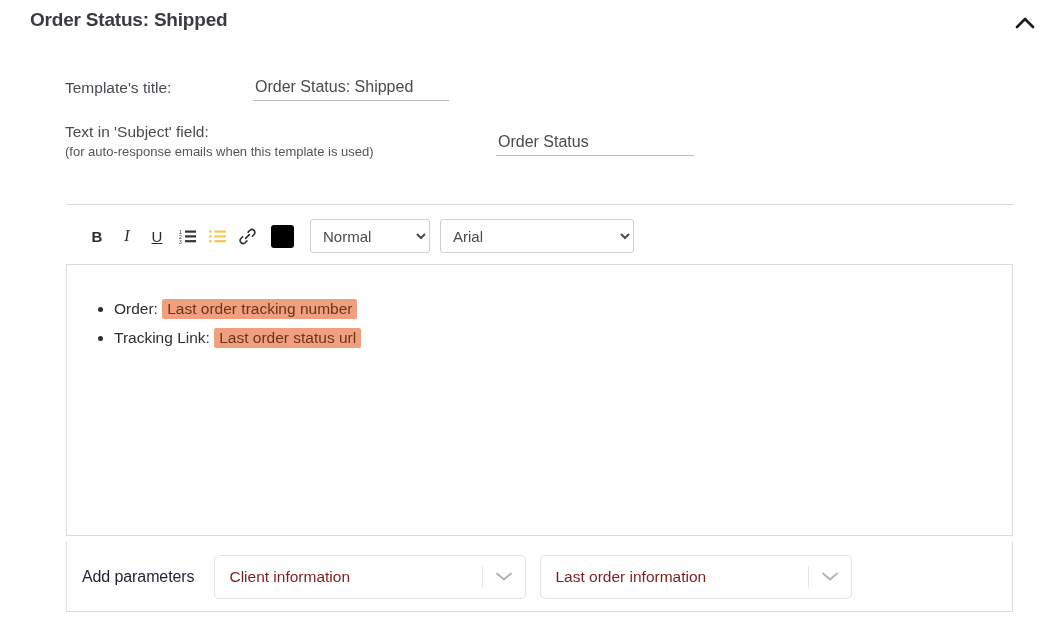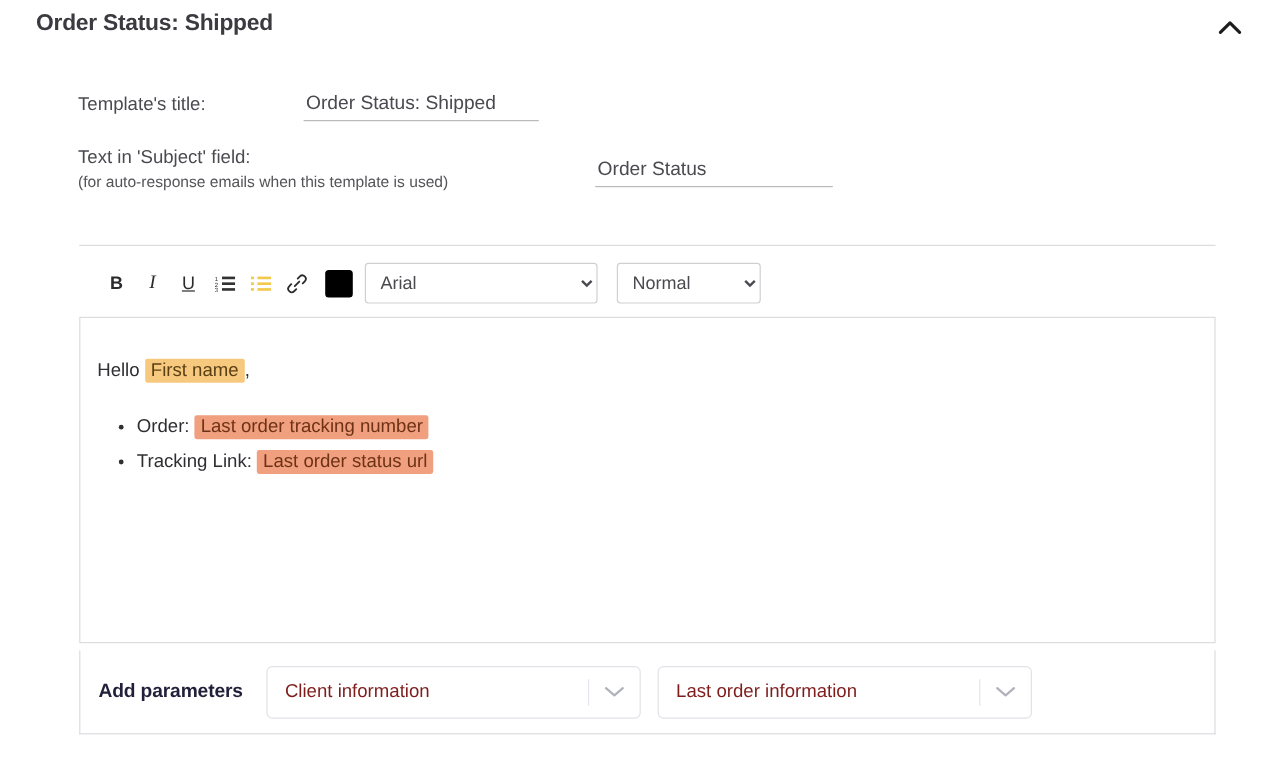--- a/index.html
+++ b/index.html
@@ -194,21 +194,21 @@
     height: 70px;
     border: 1px solid #dcdce0;
     border-top: none;
     background: #ffffff;
     display: flex;
     align-items: center;
   }
   .params-label {
     margin-left: 15px;
     font-size: 16px;
-    font-weight: bold;
+    font-weight: normal;
     color: #221f3a;
     letter-spacing: -0.1px;
     white-space: nowrap;
   }
   .rs-control {
     height: 44px;
     border: 1px solid #e2e2e8;
     border-radius: 5px;
     background: #ffffff;
     display: flex;
@@ -301,31 +301,30 @@
       <svg width="17" height="17" viewBox="0 0 17 17">
         <path d="M6.6 10.4 L10.4 6.6" stroke="#2b2b2e" stroke-width="1.5" stroke-linecap="round"></path>
         <path d="M9.1 4.1 L10.9 2.3 a2.9 2.9 0 0 1 4.1 4.1 L13.3 8.2" stroke="#2b2b2e" stroke-width="1.5" fill="none" stroke-linecap="round"></path>
         <path d="M7.9 12.9 L6.1 14.7 a2.9 2.9 0 0 1 -4.1 -4.1 L3.7 8.8" stroke="#2b2b2e" stroke-width="1.5" fill="none" stroke-linecap="round"></path>
       </svg>
     </span>
   </button>
 
   <button class="color-swatch"></button>
 
+  <select class="tool-select" id="select-heading">
+    <option>Normal</option>
+  </select>
+
   <select class="tool-select" id="select-font">
     <option>Arial</option>
   </select>
-
-  <select class="tool-select" id="select-heading">
-    <option>Normal</option>
-  </select>
 </div>
 
 <div class="editor-body">
-  <p class="greeting"><span>Hello </span><span class="token token-soft">First name</span><span>,</span></p>
 
 
   <ul>
     <li><span>Order: </span><span class="token token-strong">Last order tracking number</span></li>
     <li><span>Tracking Link: </span><span class="token token-strong">Last order status url</span></li>
   </ul>
 </div>
 
 <div class="params-panel">
   <div class="params-label">Add parameters</div>

